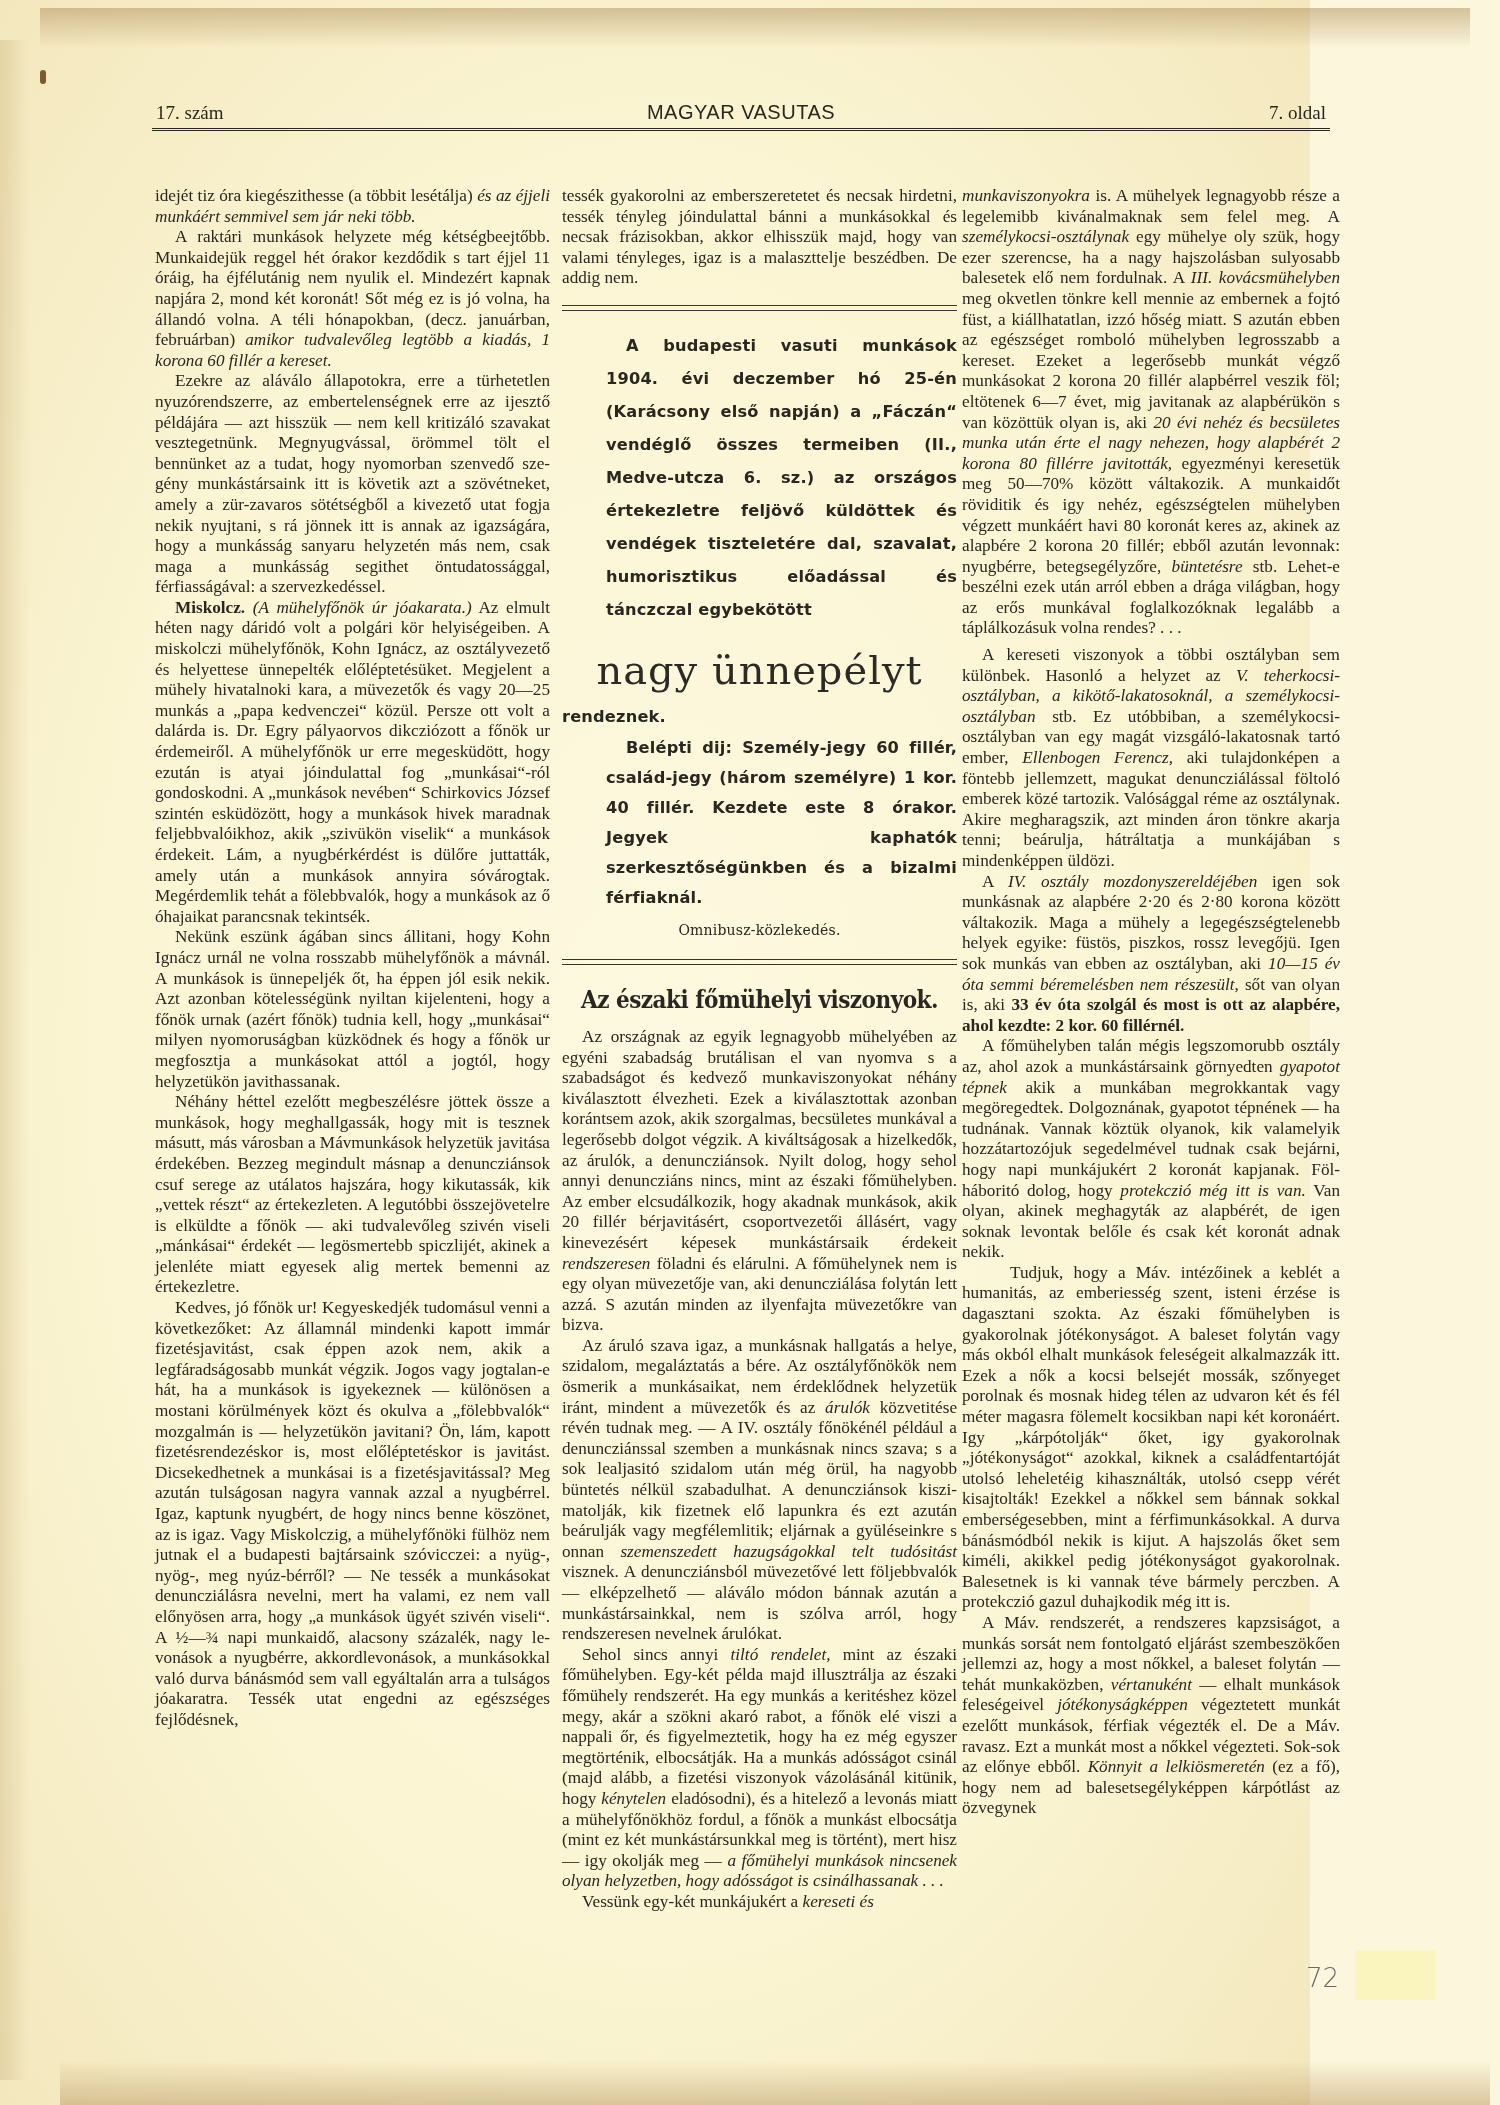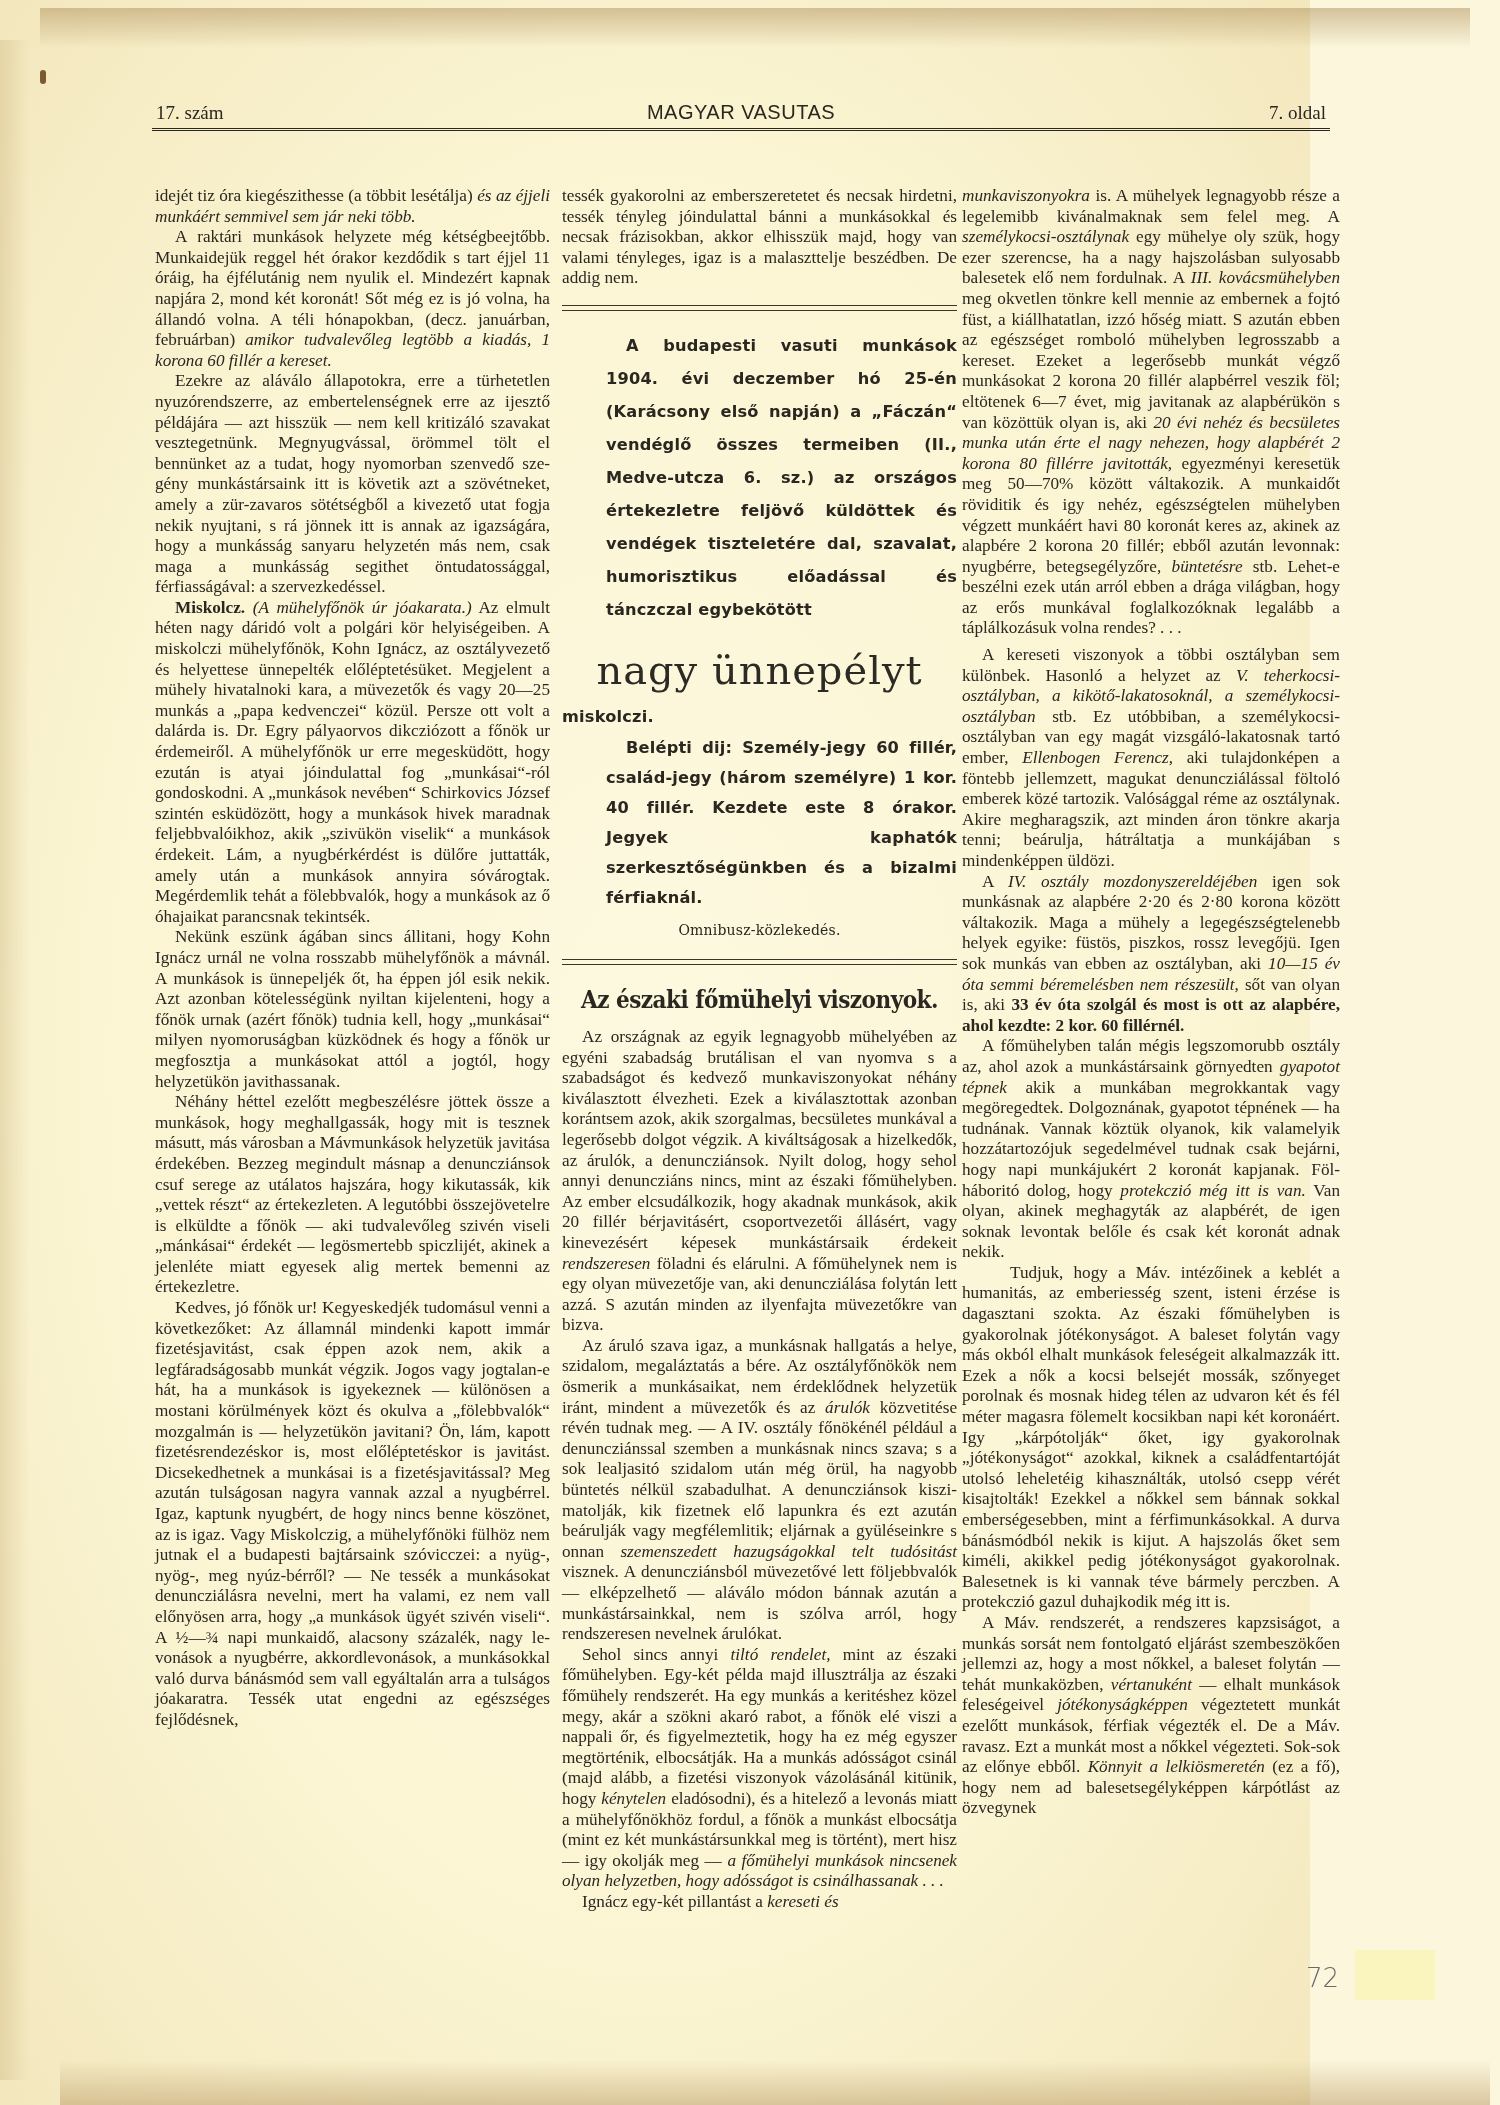--- a/index.html
+++ b/index.html
@@ -106,30 +106,30 @@
     <p>Néhány héttel ezelőtt megbeszélésre jöttek össze a munkások, hogy meghallgassák, hogy mit is tesznek másutt, más városban a Máv­munkások helyzetük javitása érdekében. Bezzeg megindult másnap a denuncziánsok csuf serege az utálatos hajszára, hogy ki­kutassák, kik „vettek részt“ az értekezleten. A legutóbbi összejövetelre is elküldte a főnök — aki tudvalevőleg szivén viseli „mánkásai“ érdekét — legösmertebb spiczlijét, akinek a jelenléte miatt egyesek alig mertek bemenni az értekezletre.</p>
     <p>Kedves, jó főnök ur! Kegyeskedjék tudo­másul venni a következőket: Az államnál mindenki kapott immár fizetésjavitást, csak éppen azok nem, akik a legfáradságosabb munkát végzik. Jogos vagy jogtalan-e hát, ha a munkások is igyekeznek — különösen a mostani körülmények közt és okulva a „fölebbvalók“ mozgalmán is — helyzetükön javitani? Ön, lám, kapott fizetésrendezéskor is, most előléptetéskor is javitást. Dicseked­hetnek a munkásai is a fizetésjavitással? Meg azután tulságosan nagyra vannak azzal a nyugbérrel. Igaz, kaptunk nyugbért, de hogy nincs benne köszönet, az is igaz. Vagy Mis­kolczig, a mühelyfőnöki fülhöz nem jutnak el a budapesti bajtársaink szóvicczei: a nyüg-, nyög-, meg nyúz-bérről? — Ne tessék a munkásokat denuncziálásra nevelni, mert ha valami, ez nem vall előnyösen arra, hogy „a munkások ügyét szivén viseli“. A ½—¾ napi munkaidő, alacsony százalék, nagy le­vonások a nyugbérre, akkordlevonások, a munkásokkal való durva bánásmód sem vall egyáltalán arra a tulságos jóakaratra. Tessék utat engedni az egészséges fejlődésnek,</p>
   </div>
 
   <div class="col col2">
     <p class="noindent">tessék gyakorolni az emberszeretetet és ne­csak hirdetni, tessék tényleg jóindulattal bánni a munkásokkal és necsak frázisokban, akkor elhisszük majd, hogy van valami tényleges, igaz is a malaszttelje beszédben. De addig nem.</p>
     <div class="divider"></div>
     <div class="notice">
       <p class="indent">A budapesti vasuti munkások 1904. évi deczember hó 25-én (Karácsony első napján) a „Fáczán“ vendéglő összes termeiben (II., Medve-utcza 6. sz.) az országos értekezletre feljövő küldöttek és vendégek tiszteletére dal, szavalat, humorisztikus előadással és tánczczal egybekötött</p>
       <div class="big">nagy ünnepélyt</div>
-      <p>miskolczi.</p>
+      <p>rendeznek.</p>
       <p class="indent tight">Belépti dij: Személy-jegy 60 fillér, család-jegy (három személyre) 1 kor. 40 fillér. Kezdete este 8 órakor. Jegyek kaphatók szerkesztőségünkben és a bi­zalmi férfiaknál.</p>
       <p class="omni">Omnibusz-közlekedés.</p>
     </div>
     <div class="divider"></div>
     <div class="article-head">Az északi főmühelyi viszonyok.</div>
     <p><span>Az országnak az egyik legnagyobb mühe­lyében az egyéni szabadság brutálisan el van nyomva s a szabadságot és kedvező munka­viszonyokat néhány kiválasztott élvezheti. Ezek a kiválasztottak azonban korántsem azok, akik szorgalmas, becsületes munkával a leg­erősebb dolgot végzik. A kiváltságosak a hizelkedők, az árulók, a denuncziánsok. Nyilt dolog, hogy sehol annyi denuncziáns nincs, mint az északi főmühelyben. Az ember el­csudálkozik, hogy akadnak munkások, akik 20 fillér bérjavitásért, csoportvezetői állásért, vagy kinevezésért képesek munkástársaik érdekeit </span><em>rendszeresen</em><span> föladni és elárulni. A fő­mühelynek nem is egy olyan müvezetője van, aki denuncziálása folytán lett azzá. S azután minden az ilyenfajta müvezetőkre van bizva.</span></p>
     <p><span>Az áruló szava igaz, a munkásnak hall­gatás a helye, szidalom, megaláztatás a bére. Az osztályfőnökök nem ösmerik a munkásai­kat, nem érdeklődnek helyzetük iránt, min­dent a müvezetők és az </span><em>árulók</em><span> közvetitése révén tudnak meg. — A IV. osztály főnöké­nél például a denuncziánssal szemben a mun­kásnak nincs szava; s a sok lealjasitó szi­dalom után még örül, ha nagyobb büntetés nélkül szabadulhat. A denuncziánsok kiszi­matolják, kik fizetnek elő lapunkra és ezt azután beárulják vagy megfélemlitik; eljár­nak a gyüléseinkre s onnan </span><em>szemenszedett hazugságokkal telt tudósitást</em><span> visznek. A de­nuncziánsból müvezetővé lett följebbvalók — elképzelhető — aláválo módon bánnak azután a munkástársainkkal, nem is szólva arról, hogy rendszeresen nevelnek árulókat.</span></p>
     <p><span>Sehol sincs annyi </span><em>tiltó rendelet,</em><span> mint az északi főmühelyben. Egy-két példa majd illusztrálja az északi főmühely rendszerét. Ha egy munkás a keritéshez közel megy, akár a szökni akaró rabot, a főnök elé viszi a nappali őr, és figyelmeztetik, hogy ha ez még egyszer megtörténik, elbocsátják. Ha a mun­kás adósságot csinál (majd alább, a fizetési viszonyok vázolásánál kitünik, hogy </span><em>kénytelen</em><span> eladósodni), és a hitelező a levonás miatt a mühelyfőnökhöz fordul, a főnök a munkást elbocsátja (mint ez két munkástársunkkal meg is történt), mert hisz — igy okolják meg — </span><em>a főmühelyi munkások nincsenek olyan helyzetben, hogy adósságot is csinálhassa­nak . . .</em></p>
-    <p><span>Ignácz egy-két pillantást a </span><em>kereseti és</em></p>
+    <p><span>Vessünk egy-két munkájukért a </span><em>kereseti és</em></p>
   </div>
 
   <div class="col col3">
     <p class="noindent"><em>munkaviszonyokra</em><span> is. A mühelyek legnagyobb része a legelemibb kivánalmaknak sem felel meg. A </span><em>személykocsi-osztálynak</em><span> egy mühelye oly szük, hogy ezer szerencse, ha a nagy hajszolásban sulyosabb balesetek elő nem fordulnak. A </span><em>III. kovácsmühelyben</em><span> meg ok­vetlen tönkre kell mennie az embernek a fojtó füst, a kiállhatatlan, izzó hőség miatt. S azután ebben az egészséget romboló mü­helyben legrosszabb a kereset. Ezeket a leg­erősebb munkát végző munkásokat 2 korona 20 fillér alapbérrel veszik föl; eltötenek 6—7 évet, mig javitanak az alapbérükön s van közöttük olyan is, aki </span><em>20 évi nehéz és becsü­letes munka után érte el nagy nehezen, hogy alapbérét 2 korona 80 fillérre javitották,</em><span> egyez­ményi keresetük meg 50—70% között válta­kozik. A munkaidőt röviditik és igy nehéz, egészségtelen mühelyben végzett munkáért havi 80 koronát keres az, akinek az alap­bére 2 korona 20 fillér; ebből azután le­vonnak: nyugbérre, betegsegélyzőre, </span><em>bünte­tésre</em><span> stb. Lehet-e beszélni ezek után arról ebben a drága világban, hogy az erős mun­kával foglalkozóknak legalább a táplálkozá­suk volna rendes? . . .</span></p>
     <p style="margin-top:6px"><span>A kereseti viszonyok a többi osztályban sem különbek. Hasonló a helyzet az </span><em>V. teher­kocsi-osztályban, a kikötő-lakatosoknál, a sze­mélykocsi-osztályban</em><span> stb. Ez utóbbiban, a személykocsi-osztályban van egy magát vizs­gáló-lakatosnak tartó ember, </span><em>Ellenbogen Ferencz,</em><span> aki tulajdonképen a föntebb jellemzett, magukat denuncziálással föl­toló emberek közé tartozik. Valósággal réme az osztálynak. Akire megharagszik, azt min­den áron tönkre akarja tenni; beárulja, hát­ráltatja a munkájában s mindenképpen üldözi.</span></p>
     <p><span>A </span><em>IV. osztály mozdonyszereldéjében</em><span> igen sok munkásnak az alapbére 2·20 és 2·80 ko­rona között váltakozik. Maga a mühely a legegészségtelenebb helyek egyike: füstös, piszkos, rossz levegőjü. Igen sok munkás van ebben az osztályban, aki </span><em>10—15 év óta semmi béremelésben nem részesült,</em><span> sőt van olyan is, aki </span><strong>33 év óta szolgál és most is ott az alapbére, ahol kezdte: 2 kor. 60 fillérnél.</strong></p>
     <p><span>A főmühelyben talán mégis legszomorubb osztály az, ahol azok a munkástársaink gör­nyedten </span><em>gyapotot tépnek</em><span> akik a munkában meg­rokkantak vagy megöregedtek. Dolgoznának, gyapotot tépnének — ha tudnának. Vannak köztük olyanok, kik valamelyik hozzátartozó­juk segedelmével tudnak csak bejárni, hogy napi munkájukért 2 koronát kapjanak. Föl­háboritó dolog, hogy </span><em>protekczió még itt is van.</em><span> Van olyan, akinek meghagyták az alap­bérét, de igen soknak levontak belőle és csak két koronát adnak nekik.</span></p>
     <p style="text-indent:48px">Tudjuk, hogy a Máv. intézőinek a keb­lét a humanitás, az emberiesség szent, isteni érzése is dagasztani szokta. Az északi fő­mühelyben is gyakorolnak jótékonyságot. A baleset folytán vagy más okból elhalt mun­kások feleségeit alkalmazzák itt. Ezek a nők a kocsi belsejét mossák, szőnyeget porolnak és mosnak hideg télen az udvaron két és fél méter magasra fölemelt kocsikban napi két koronáért. Igy „kárpótolják“ őket, igy gya­korolnak „jótékonyságot“ azokkal, kiknek a családfentartóját utolsó leheletéig kihasznál­ták, utolsó csepp vérét kisajtolták! Ezekkel a nőkkel sem bánnak sokkal emberségeseb­ben, mint a férfimunkásokkal. A durva bánás­módból nekik is kijut. A hajszolás őket sem kiméli, akikkel pedig jótékonyságot gyakorol­nak. Balesetnek is ki vannak téve bármely perczben. A protekczió gazul duhajkodik még itt is.</p>
     <p><span>A Máv. rendszerét, a rendszeres kapzsi­ságot, a munkás sorsát nem fontolgató el­járást szembeszökően jellemzi az, hogy a most nőkkel, a baleset folytán — tehát munka­közben, </span><em>vértanuként</em><span> — elhalt munkások fele­ségeivel </span><em>jótékonyságképpen</em><span> végeztetett mun­kát ezelőtt munkások, férfiak végezték el. De a Máv. ravasz. Ezt a munkát most a nőkkel végezteti. Sok-sok az előnye ebből. </span><em>Könnyit a lelkiösmeretén</em><span> (ez a fő), hogy nem ad balesetsegélyképpen kárpótlást az özvegynek</span></p>
   </div>

